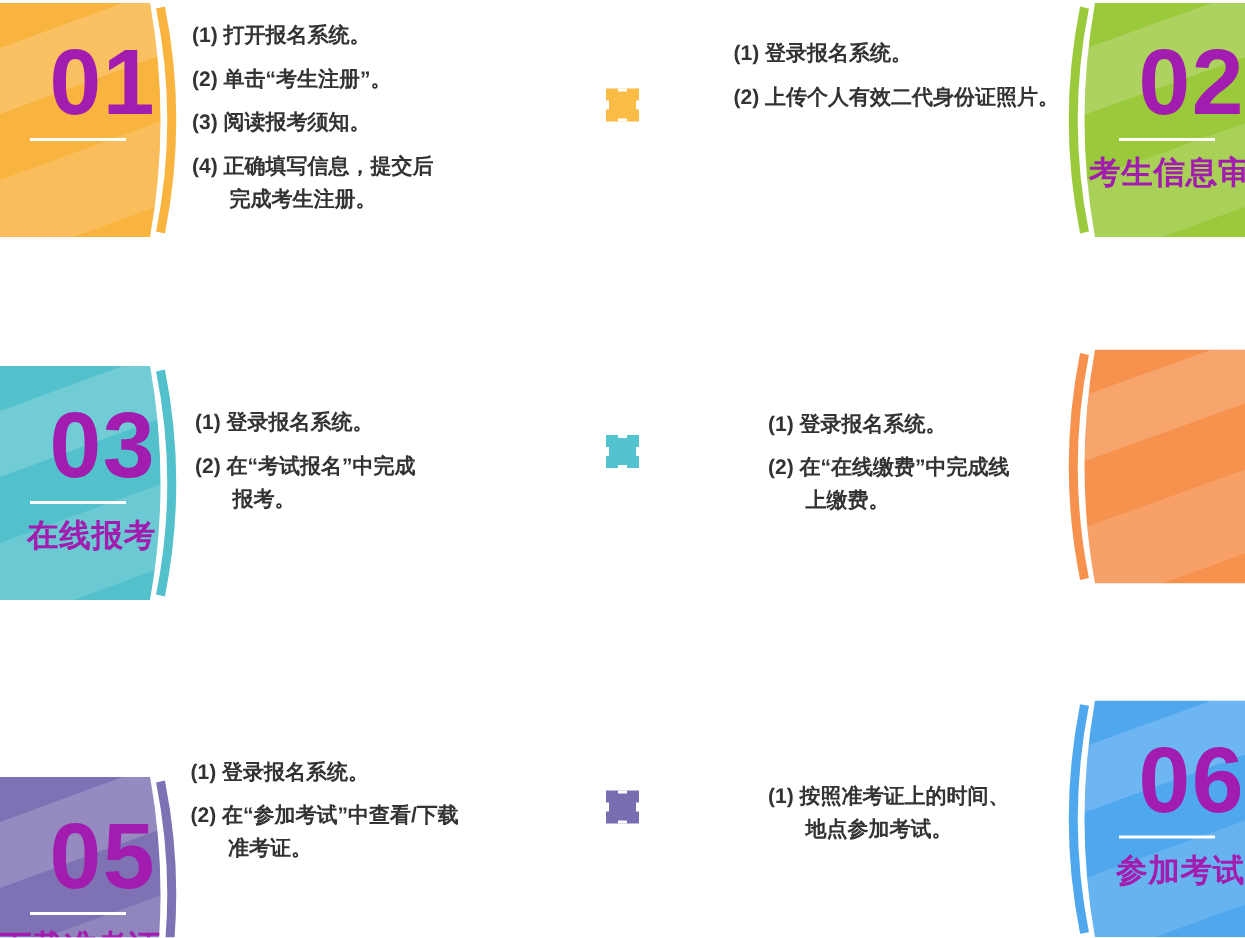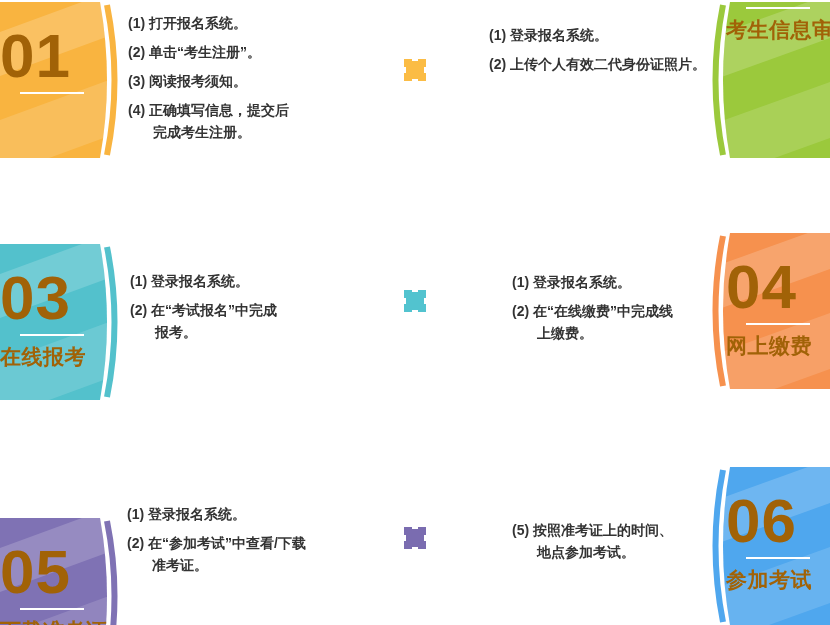--- a/index.html
+++ b/index.html
@@ -4,21 +4,21 @@
 <style>
   html,body{margin:0;padding:0;background:#fff;}
   .canvas{
     position:relative;width:830px;height:625px;background:#fff;overflow:hidden;
     font-family:"Liberation Sans","DejaVu Sans",sans-serif;
   }
   
   .block{position:absolute;width:120px;height:156px;color:var(--c);}
   .block.right{width:133px;}
   .block svg{position:absolute;left:0;top:0;display:block;}
-  .bc{position:absolute;top:0;left:0;width:104px;height:188px;text-align:left;color:#a16207;}
+  .bc{position:absolute;top:0;left:0;width:104px;height:188px;text-align:right;color:#a21caf;}
   .block.right .bc{left:29px;}
   .num{font-size:62px;line-height:62px;font-weight:700;margin-top:23px;letter-spacing:1px;}
   .rule{width:64px;height:2px;background:#fff;margin:5px auto 7px;}
   .lbl{font-size:21px;font-weight:700;white-space:nowrap;letter-spacing:0.5px;}
   
   .steps{position:absolute;color:#333;font-size:14px;line-height:22px;}
   .step{margin-bottom:7px;padding-left:25px;text-indent:-25px;white-space:pre;font-weight:600;}
   
   .connector{
     position:absolute;left:404px;width:22px;height:22px;background-color:var(--c);
@@ -79,20 +79,21 @@
         </defs>
       <path d="M133,0 H33 Q19,78 33,156 H133 Z" fill="currentColor"></path>
       <g clip-path="url(#cR1)" fill="#fff">
         <polygon points="0,40 133,-8 133,36 0,84" fill-opacity="0.18"></polygon>
         <polygon points="0,128 133,80 133,136 0,184" fill-opacity="0.14"></polygon>
         <polygon points="0,206 133,158 133,236 0,284" fill-opacity="0.12"></polygon>
       </g>
       <path d="M26,3 Q11,78 26,153" fill="none" stroke="currentColor" stroke-width="6"></path>
     </svg>
     <div class="bc">
+      <div class="num">02</div>
       <div class="rule"></div>
       <div class="lbl">考生信息审核</div>
     </div>
   </div>
 
   <div class="block left" style="left: 0px; top: 244px; --c: #53C1CC;">
     <svg width="120" height="156" viewBox="0 0 120 156">
       <defs>
           <clipPath id="cL2">
             <path d="M0,0 H100 Q114,78 100,156 H0 Z"></path>
@@ -135,25 +136,20 @@
           </clipPath>
         </defs>
       <path d="M133,0 H33 Q19,78 33,156 H133 Z" fill="currentColor"></path>
       <g clip-path="url(#cR3)" fill="#fff">
         <polygon points="0,40 133,-8 133,36 0,84" fill-opacity="0.18"></polygon>
         <polygon points="0,128 133,80 133,136 0,184" fill-opacity="0.14"></polygon>
         <polygon points="0,206 133,158 133,236 0,284" fill-opacity="0.12"></polygon>
       </g>
       <path d="M26,3 Q11,78 26,153" fill="none" stroke="currentColor" stroke-width="6"></path>
     </svg>
-    <div class="bc">
-      <div class="num">04</div>
-      <div class="rule"></div>
-      <div class="lbl">网上缴费</div>
-    </div>
   </div>
 
   <div class="block left" style="left: 0px; top: 480px; margin-top: 38px; --c: #7F72B4;">
     <svg width="120" height="156" viewBox="0 0 120 156">
       <defs>
           <clipPath id="cL4">
             <path d="M0,0 H100 Q114,78 100,156 H0 Z"></path>
           </clipPath>
         </defs>
       <path d="M0,0 H100 Q114,78 100,156 H0 Z" fill="currentColor"></path>
@@ -173,21 +169,21 @@
 
   <div class="steps" style="left:127px;top:503px">
     <div class="step">(1) 登录报名系统。</div>
     <div class="step">(2) 在“参加考试”中查看/下载
 准考证。</div>
   </div>
 
   <div class="connector" style="top: 527px; --c: #7A6CB0;"></div>
 
   <div class="steps" style="left:512px;top:519px">
-    <div class="step">(5) 按照准考证上的时间、
+    <div class="step">(1) 按照准考证上的时间、
 地点参加考试。</div>
   </div>
 
   <div class="block right" style="left: 697px; top: 467px; --c: #4FA7EE;">
     <svg width="133" height="158" viewBox="0 0 133 158">
       <defs>
           <clipPath id="cR5">
             <path d="M133,0 H33 Q19,79 33,158 H133 Z"></path>
           </clipPath>
         </defs>

